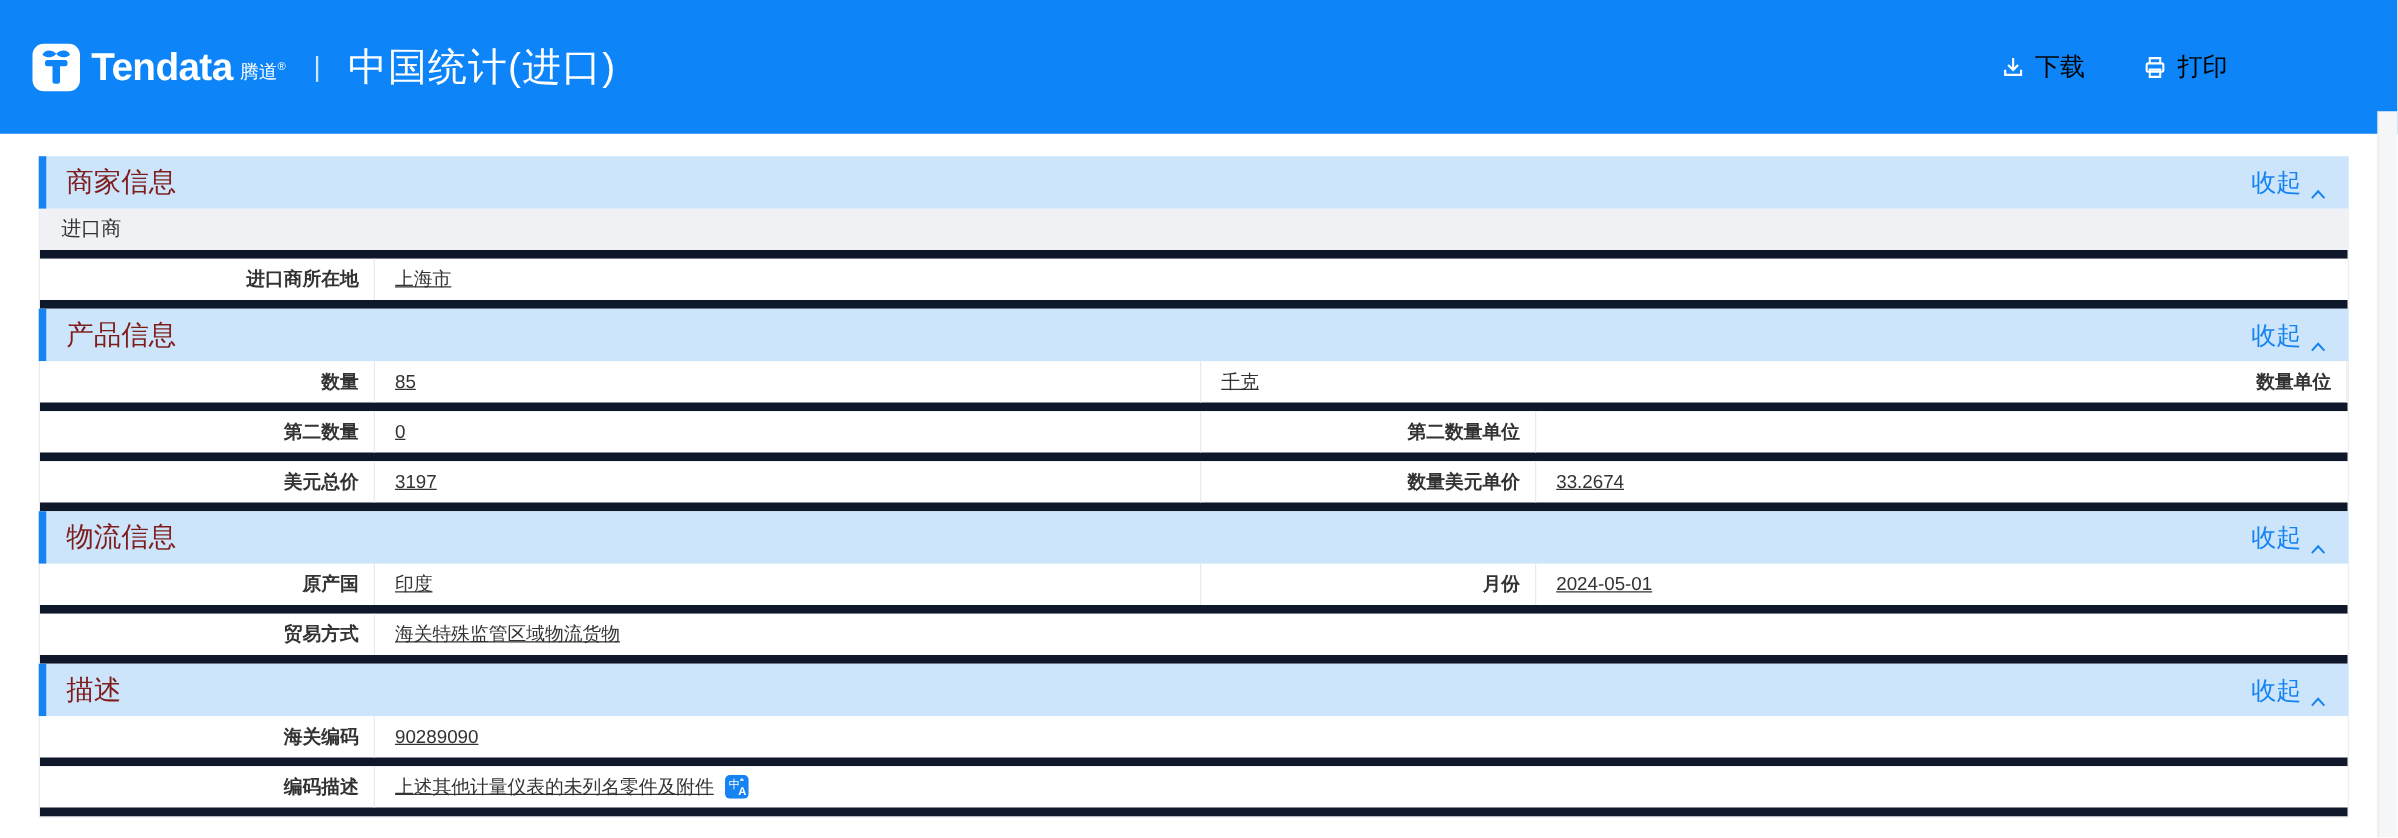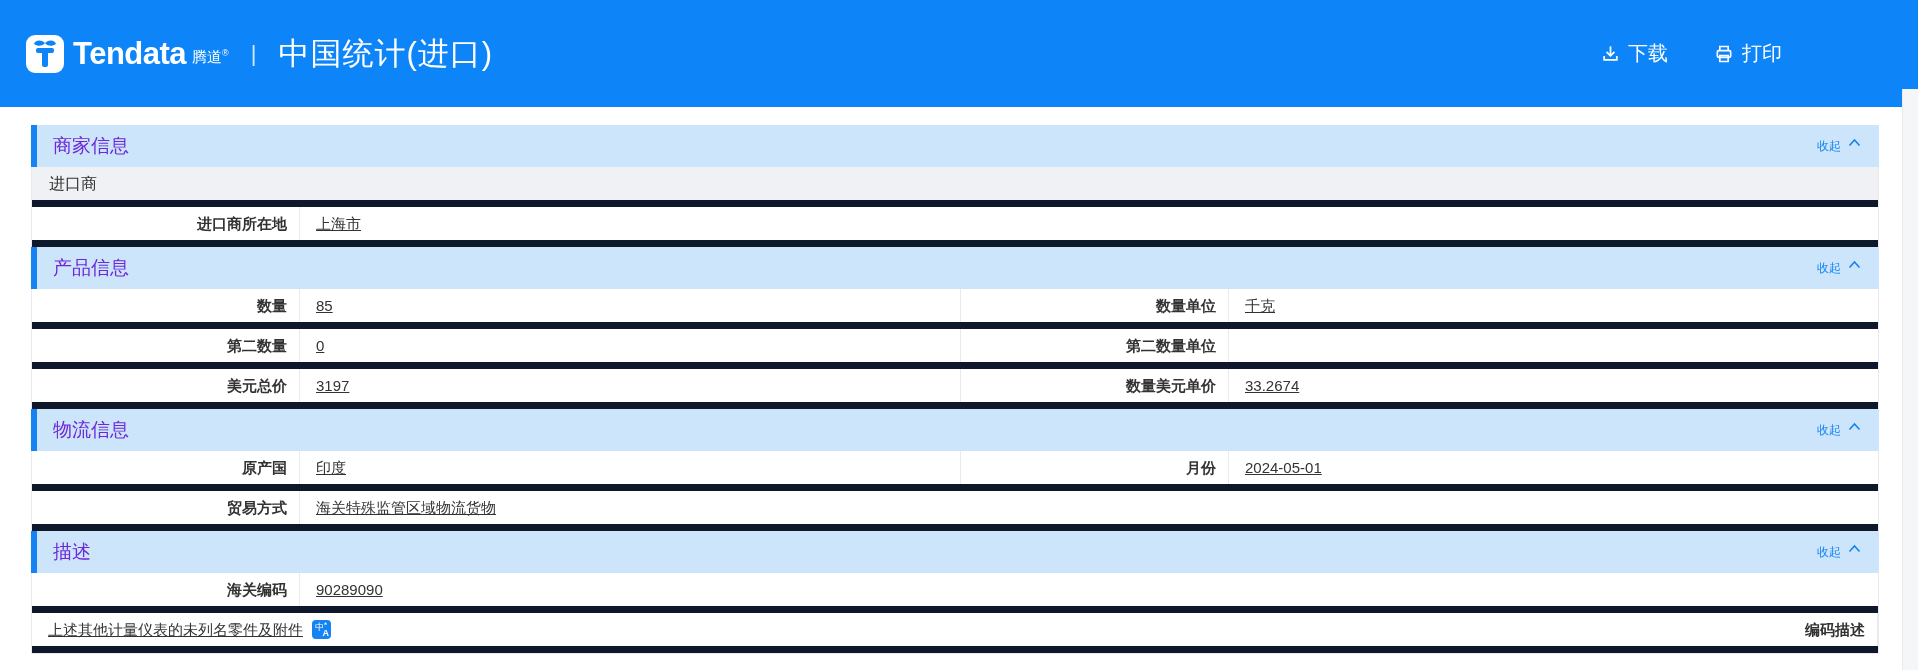--- a/index.html
+++ b/index.html
@@ -19,35 +19,35 @@
     width:38px; height:38px; background:#ffffff; border-radius:9px;
     margin-right:9px; position:relative; flex:none; align-self:center;
   }
   .wordmark { color:#fff; font-size:31px; font-weight:700; letter-spacing:-0.5px; line-height:1; padding-bottom:4px;}
   .brand-cn { color:#fff; font-size:15px; margin-left:6px; padding-bottom:6px;}
   .brand-reg { color:#fff; font-size:9px; vertical-align:top; }
   .hdr-sep { color:rgba(255,255,255,.8); font-size:22px; margin:0 22px; font-weight:300; }
   .hdr-title { color:#fff; font-size:31px; letter-spacing:1px; }
   .hdr-actions { margin-left:auto; margin-right:136px; display:flex; gap:46px; }
   .hdr-action {
-    display:flex; align-items:center; gap:8px; color:#ffffff; font-size:20px;
+    display:flex; align-items:center; gap:8px; color:#000000; font-size:20px;
     background:none; border:none; cursor:pointer; font-family:inherit;
   }
 
   
   .content { margin:18px 39px 0 31px; }
 
   .section-header {
     height:42px; background:#cce5fa; border-left:6px solid #1583f2;
     display:flex; align-items:center; padding-left:16px;
   }
-  .section-title { color:#6d28d9; font-size:19px; }
+  .section-title { color:#7f1d1d; font-size:22px; }
   .collapse-link {
-    margin-left:auto; margin-right:18px; display:flex; align-items:flex-start; gap:7px;
-    color:#1583f2; font-size:12px; background:none; border:none; cursor:pointer; font-family:inherit;
+    margin-left:auto; margin-right:18px; display:flex; align-items:flex-end; gap:7px;
+    color:#1583f2; font-size:20px; background:none; border:none; cursor:pointer; font-family:inherit;
   }
 
   .rows { border:1px solid #e8eaed; border-bottom:none; border-top:none; }
   .row { display:flex; align-items:stretch; min-height:40px; background:#fff; border-bottom:7px solid #0f172a; }
   .row.gray { background:#f0f1f4; }
   .cell { display:flex; align-items:center; font-size:15px; color:#333; line-height:1.2; }
   .cell.plain { padding-left:17px; font-size:16px; color:#333; }
   .cell.label {
     width:268px; flex:none; justify-content:flex-end; text-align:left;
     padding-right:12px; font-weight:700; border-right:1px solid #e8eaed;
@@ -138,22 +138,22 @@
         <svg width="13" height="9" viewBox="0 0 13 9" fill="none" stroke="#1583f2" stroke-width="1.6">
             <path d="M1.5 7.5 L6.5 2 L11.5 7.5"></path>
           </svg>
       </span>
     </button>
   </div>
   <div class="rows">
     <div class="row">
       <div class="cell label">数量</div>
       <div class="cell value fixed">85</div>
+      <div class="cell value">千克</div>
       <div class="cell label">数量单位</div>
-      <div class="cell value">千克</div>
     </div>
     <div class="row">
       <div class="cell label">第二数量</div>
       <div class="cell value fixed">0</div>
       <div class="cell label">第二数量单位</div>
       <div class="cell value"></div>
     </div>
     <div class="row">
       <div class="cell label">美元总价</div>
       <div class="cell value fixed">3197</div>
@@ -196,30 +196,30 @@
           </svg>
       </span>
     </button>
   </div>
   <div class="rows" style="border-bottom:1px solid #e8eaed;">
     <div class="row">
       <div class="cell label">海关编码</div>
       <div class="cell value">90289090</div>
     </div>
     <div class="row">
+      <div class="cell label">编码描述</div>
       <div class="cell value">
         <span>上述其他计量仪表的未列名零件及附件</span>
         <span class="translate-icon">
           <svg width="19" height="19" viewBox="0 0 19 19">
             <rect x="0" y="0" width="19" height="19" rx="4" fill="#1583f2"></rect>
             <text x="3" y="10" font-size="9" fill="#ffffff" font-family="sans-serif">中</text>
             <text x="10.5" y="16" font-size="9" fill="#ffffff" font-family="sans-serif" font-weight="bold">A</text>
             <path d="M12 4 h3 m-1.5 -1.5 v1.5" stroke="#ffffff" stroke-width="1" fill="none"></path>
           </svg>
         </span>
       </div>
-      <div class="cell label">编码描述</div>
     </div>
   </div>
 
 </div>
 
 <div class="scroll-strip"></div>
 
 </body></html>

